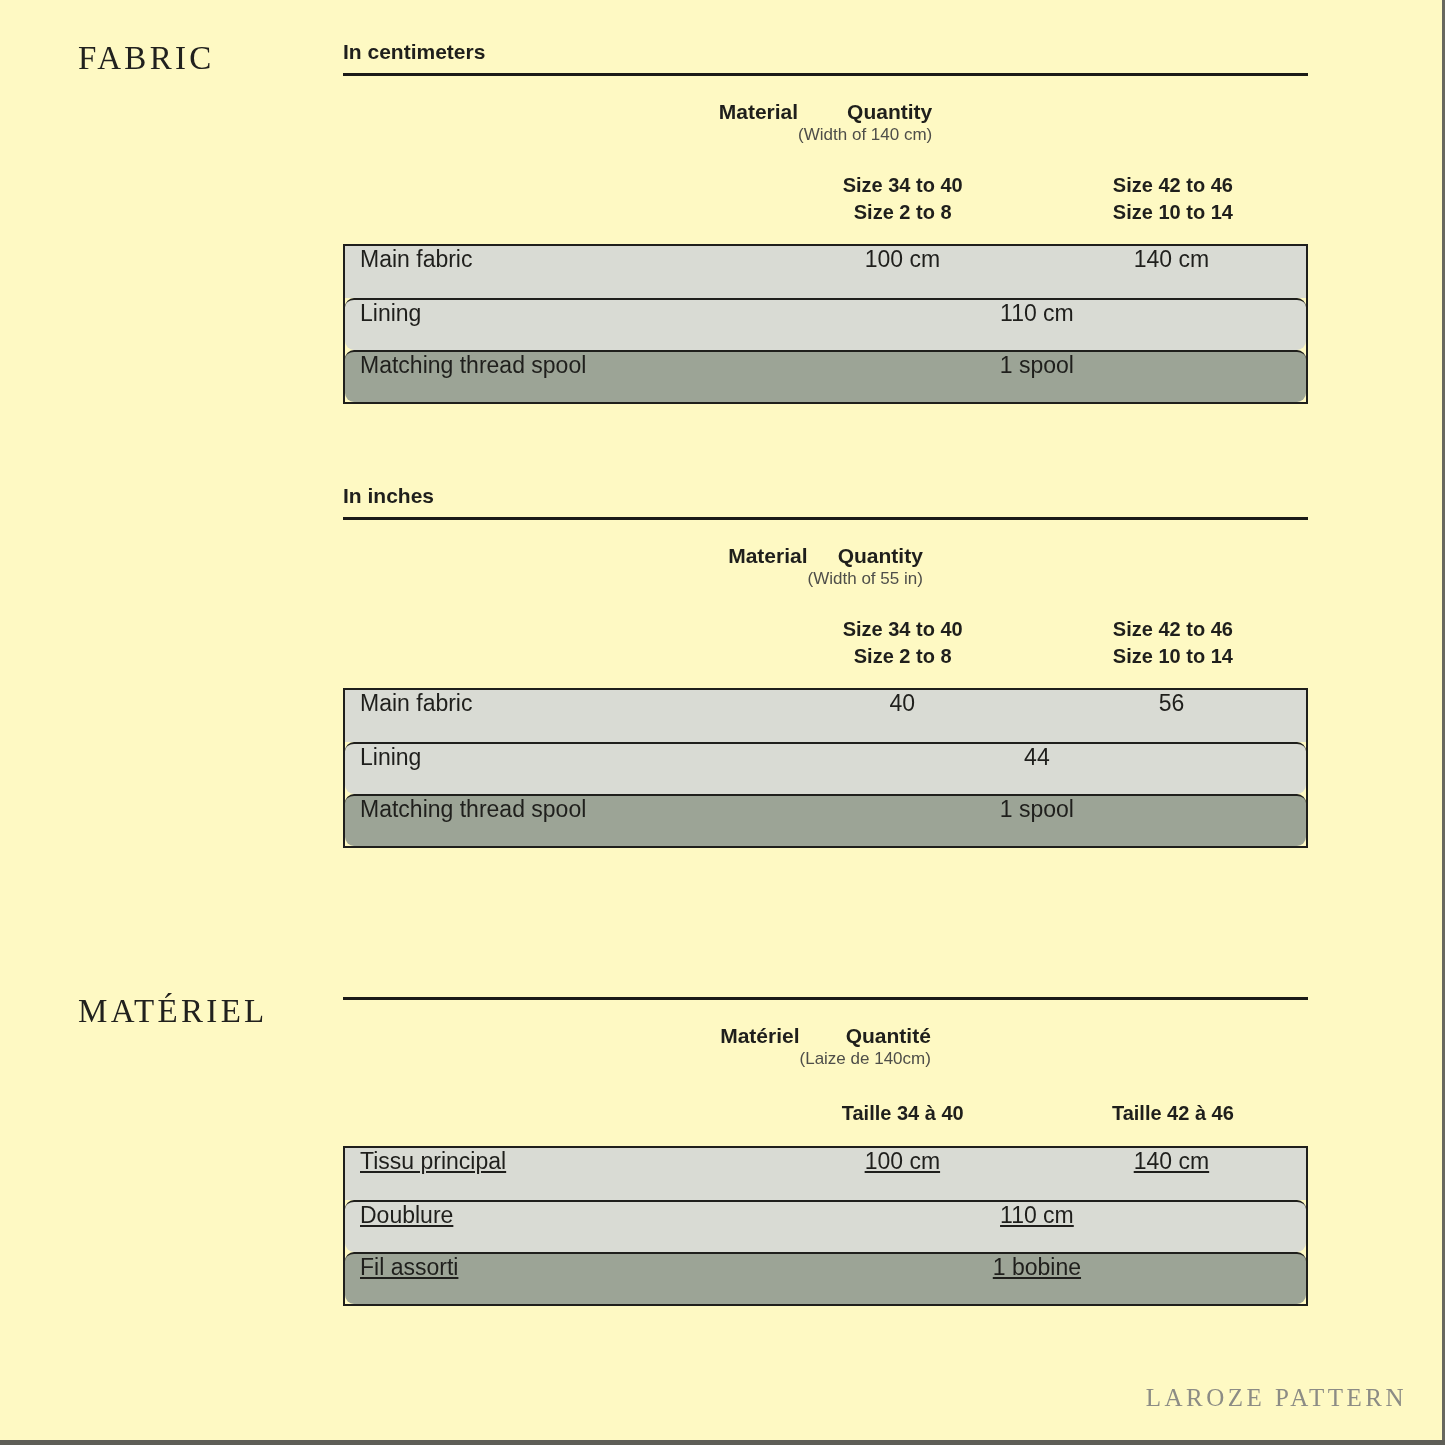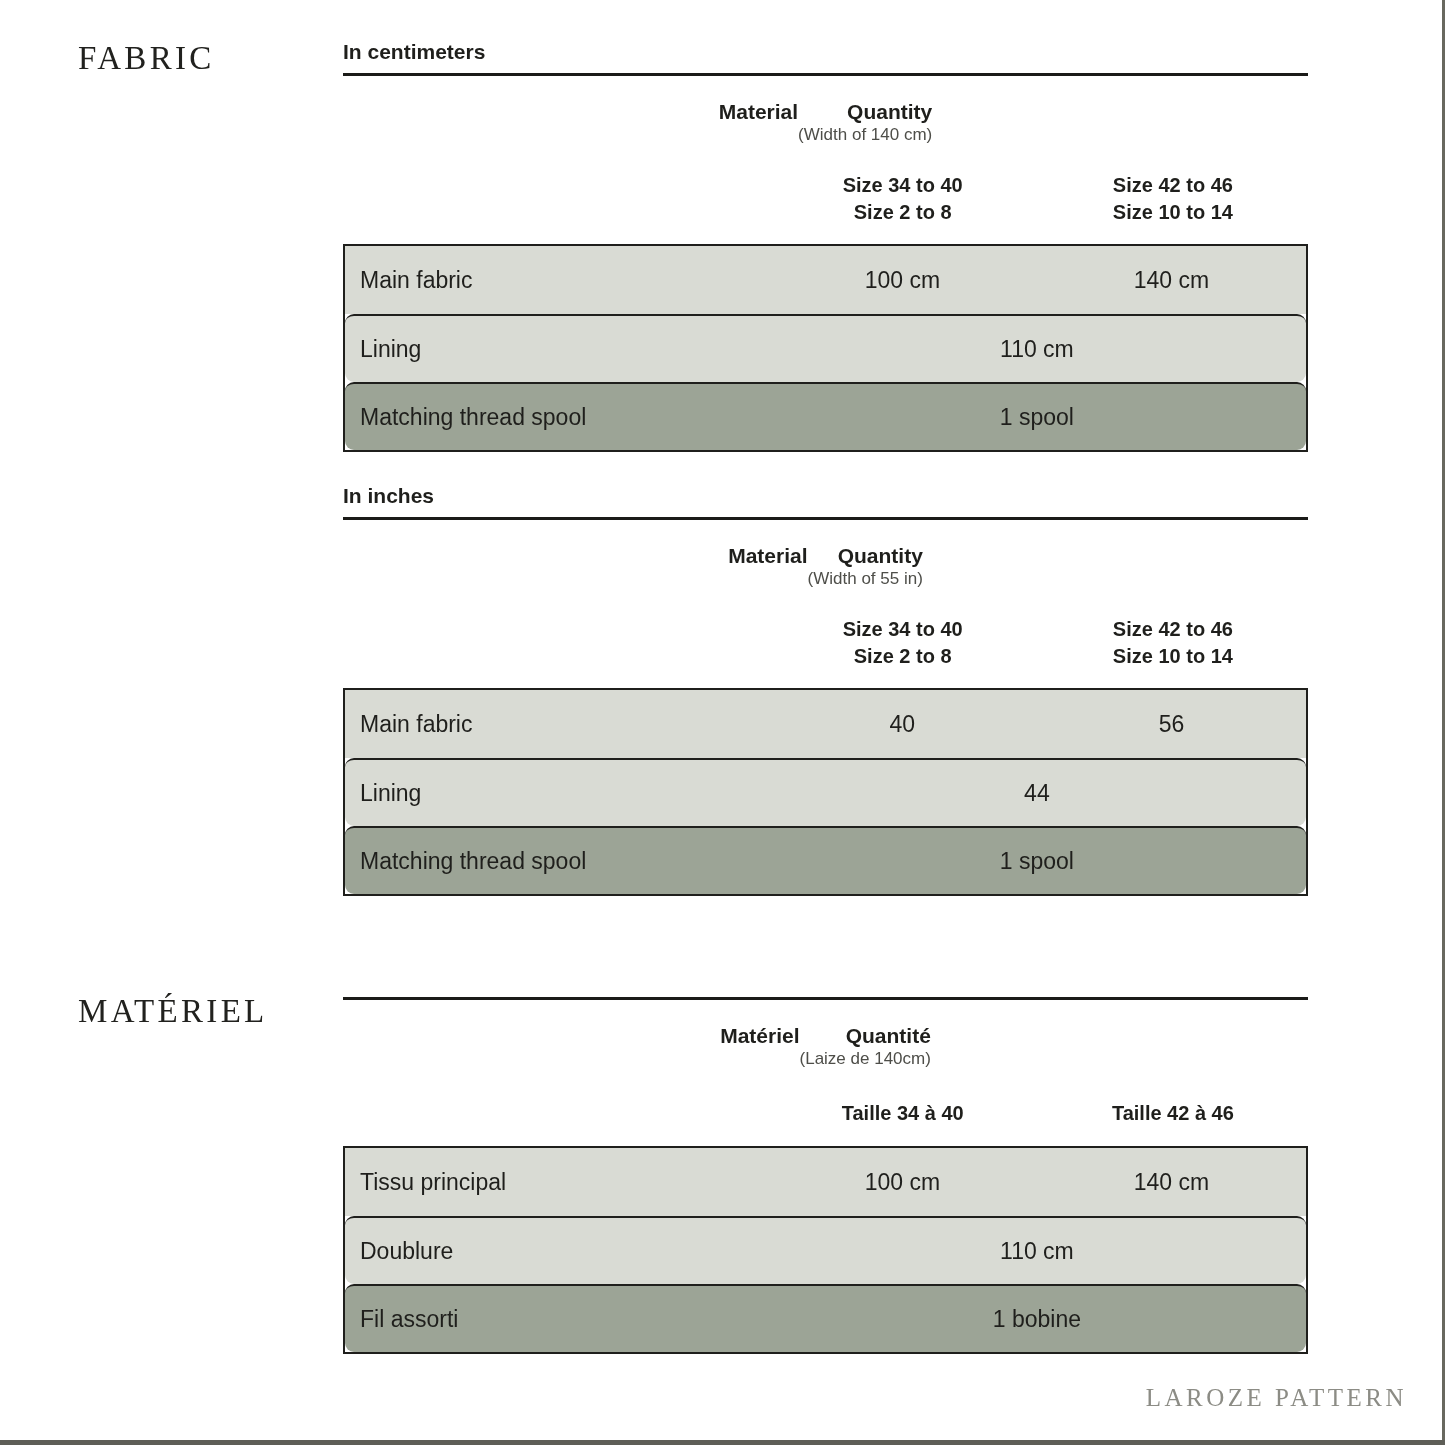--- a/index.html
+++ b/index.html
@@ -1,20 +1,20 @@
 <!DOCTYPE html>
 <html><head>
 <meta charset="utf-8">
 <style>
   * { margin:0; padding:0; box-sizing:border-box; }
   html,body { background:#e9e9e9; }
   .page {
     position:relative;
     width:1445px; height:1445px;
-    background:#ffffff;
+    background:#fef9c3;
     overflow:hidden;
     font-family:"Liberation Sans", sans-serif;
     color:#1f1f1c;
   }
   
   .edge-right  { position:absolute; top:0; right:0; width:3px; height:100%; background:#68685f; }
   .edge-bottom { position:absolute; left:0; bottom:0; width:100%; height:5px; background:#5e5e57; }
 
   
   .side-label {
@@ -40,23 +40,23 @@
   .hdr-qty-wrap { text-align:right; }
   .hdr-qty  { font-size:21px; font-weight:700; line-height:24px; }
   .hdr-note { font-size:17px; line-height:22px; color:#4e4e49; font-weight:400; }
 
   .sizes { margin-top:26px; display:flex; }
   #sec-fr .sizes { margin-top:30px; }
   .sizes .sp  { flex:0 0 44%; }
   .sizes .col { flex:0 0 28%; text-align:center; font-size:20px; font-weight:600; line-height:27px; }
 
   .table { margin-top:18px; border:2px solid #1f1f1c; }
-  #sec-fr .table { margin-top:19px; }
+  #sec-fr .table { margin-top:19px;text-decoration:underline; }
   .row {
-    display:flex; align-items:center; height:68px;
+    display:flex; align-items:flex-start; height:52px;
     background:#d9dbd4; font-size:23px;
   }
   .row + .row { border-top:2px solid #1f1f1c;border-radius:9px; }
   .row.dark { background:#9ca496; }
   .cell-label { flex:0 0 44%; padding-left:15px; }
   .cell-val   { flex:0 0 28%; text-align:center; }
   .cell-span  { flex:0 0 56%; text-align:center; }
 
   .brand {
     position:absolute; top:1384px; right:38px;

